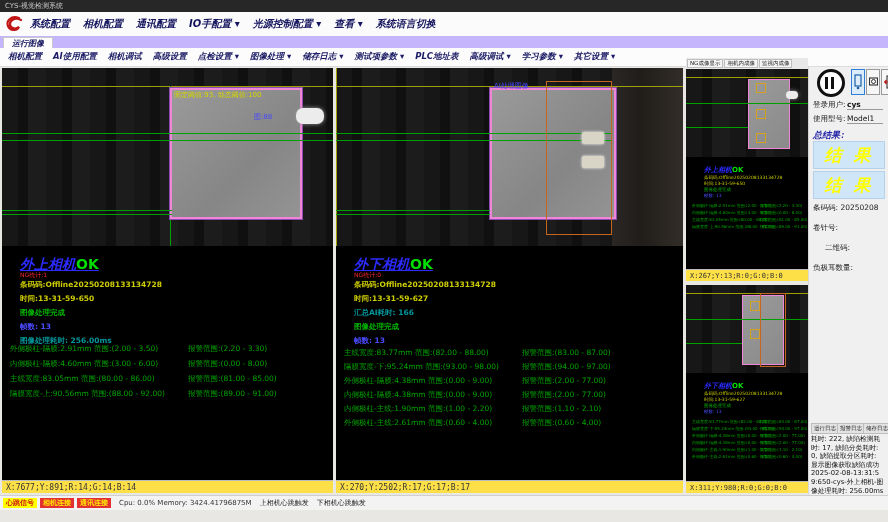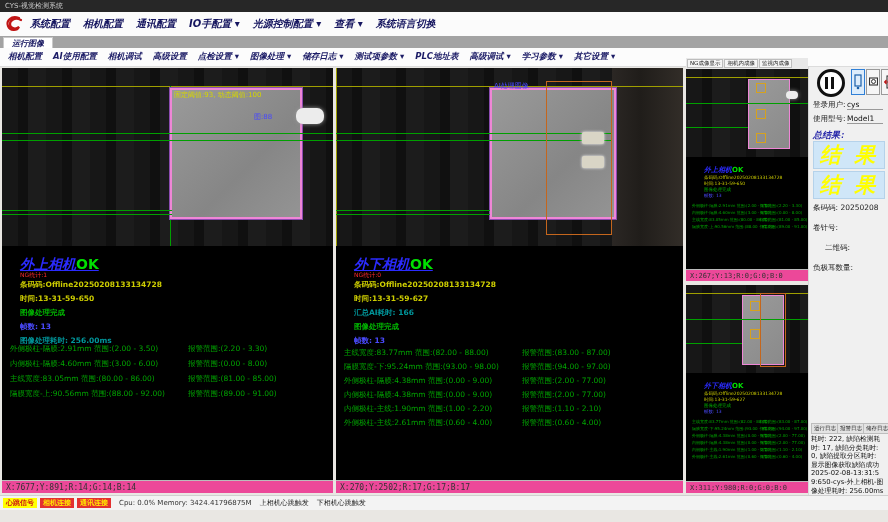--- a/index.html
+++ b/index.html
@@ -8,21 +8,21 @@
 
   
   .titlebar{left:0;top:0;width:888px;height:12px;background:#272727;color:#c8c8c8;font-size:7px;line-height:12px;padding-left:5px;box-sizing:border-box;}
 
   
   .menubar{left:0;top:12px;width:888px;height:24px;background:#fbfbfb;border-bottom:1px solid #e2e2e2;display:flex;align-items:center;}
   .logo{width:20px;height:20px;margin:0 6px 0 4px;}
   .menu-item{font-size:10px;font-weight:bold;font-style:italic;color:#15155f;margin-right:13px;white-space:nowrap;cursor:default;}
 
   
-  .tabstrip{left:0;top:36px;width:888px;height:12px;background:#a3a3a3;border-bottom:1px solid #d6d6d6;}
+  .tabstrip{left:0;top:36px;width:888px;height:12px;background:#c4b5fd;border-bottom:1px solid #d6d6d6;}
   .runtab{position:absolute;left:3px;top:1px;height:11px;padding:0 8px;background:#ffffff;border:1px solid #c9c9c9;border-bottom:none;font-size:8px;font-weight:bold;font-style:italic;color:#15155f;line-height:11px;}
 
   
   .toolbar{left:0;top:48px;width:888px;height:19px;background:#fcfcfc;border-bottom:1px solid #dcdcdc;display:flex;align-items:center;padding-left:8px;box-sizing:border-box;}
   .tool-item{font-size:8.5px;font-weight:bold;font-style:italic;color:#1c1c66;margin-right:11px;white-space:nowrap;}
 
   
   .panel{background:#000;}
   .img-area{position:absolute;left:0;top:0;height:178px;right:0;background:#131313;overflow:hidden;}
   .stripes{position:absolute;inset:0;background:repeating-linear-gradient(90deg,#171717 0 16px,#101010 16px 26px,#1c1c1c 26px 44px);}
@@ -37,41 +37,41 @@
   .metal-tab{position:absolute;background:#d9d5c6;border-radius:2px;box-shadow:0 0 3px #fff;}
 
   .cam-title{position:absolute;font-size:14px;font-weight:bold;font-style:italic;color:#2b2bff;text-decoration:underline;white-space:nowrap;}
   .cam-ok{color:#00e000;font-style:normal;text-decoration:none;display:inline;}
   .cam-ng{position:absolute;font-size:6px;color:#ff2a2a;white-space:nowrap;}
   .ln-yellow{position:absolute;font-size:7.5px;font-weight:bold;color:#cdcd00;white-space:nowrap;}
   .ln-green{position:absolute;font-size:7.5px;font-weight:bold;color:#00b400;white-space:nowrap;}
   .ln-blue{position:absolute;font-size:7.5px;font-weight:bold;color:#4b4bff;white-space:nowrap;}
   .ln-cyan{position:absolute;font-size:7.5px;font-weight:bold;color:#00979c;white-space:nowrap;}
   .meas{position:absolute;font-size:7.5px;color:#00a400;white-space:nowrap;}
-  .panel-status{position:absolute;left:0;right:0;bottom:0;height:13px;background:#ec4899;border-top:1px solid #bbb;font-family:"DejaVu Sans Mono","Liberation Mono",monospace;font-size:8px;color:#333;line-height:13px;padding-left:4px;box-sizing:border-box;}
+  .panel-status{position:absolute;left:0;right:0;bottom:0;height:13px;background:#fde047;border-top:1px solid #bbb;font-family:"DejaVu Sans Mono","Liberation Mono",monospace;font-size:8px;color:#333;line-height:13px;padding-left:4px;box-sizing:border-box;}
 
   
   .preview-tabs{left:686px;top:58px;width:122px;height:11px;background:#e8e8e8;display:flex;align-items:center;}
   .preview-tab{font-size:5.5px;color:#222;background:#f5f5f5;border:1px solid #bdbdbd;margin-left:1px;padding:0 2px;line-height:7px;white-space:nowrap;}
   .mini-img{position:absolute;left:0;right:0;top:0;height:88px;background:#121212;overflow:hidden;}
   .mini-cell{position:absolute;background:linear-gradient(135deg,#9a9a9a,#8a8a8a);border:1px solid #ef86d6;}
   .mini-sq{position:absolute;border:1px solid #d6a21e;width:8px;height:8px;}
   .mini-title{position:absolute;font-size:7px;font-weight:bold;font-style:italic;color:#2b2bff;white-space:nowrap;}
   .mini-ln{position:absolute;font-size:4.5px;white-space:nowrap;}
   .mini-meas{position:absolute;font-size:4px;color:#00a400;white-space:nowrap;}
 
   
   .control{left:808px;top:67px;width:80px;height:428px;background:#f0f0f0;border-left:1px solid #d8d8d8;}
   .pause-btn{position:absolute;left:8px;top:2px;width:22px;height:22px;border:3px solid #101010;border-radius:50%;background:#fff;}
   .pause-btn .bar{position:absolute;top:5px;width:3px;height:12px;background:#101010;}
   .sm-btn{position:absolute;top:2px;width:12px;height:24px;background:#f6f6f6;border:1px solid #9a9a9a;display:flex;align-items:center;justify-content:center;}
   .sm-btn.active{border:1px solid #2f7fd6;background:#dcecfb;}
   .ctl-label{position:absolute;font-size:7.5px;color:#222;white-space:nowrap;}
   .ctl-value{position:absolute;font-size:7.5px;color:#111;border-bottom:1px solid #9a9a9a;min-width:36px;white-space:nowrap;}
-  .result-box{position:absolute;left:4px;width:70px;height:26px;background:#cfe6f8;border:1px solid #b5d2ea;display:flex;align-items:center;justify-content:center;font-size:21px;font-weight:bold;font-style:italic;color:#ffff00;letter-spacing:3px;}
+  .result-box{position:absolute;left:4px;width:70px;height:26px;background:#cfe6f8;border:1px solid #b5d2ea;display:flex;align-items:center;justify-content:center;font-size:17px;font-weight:bold;font-style:italic;color:#ffff00;letter-spacing:3px;}
   .log-tab{position:absolute;top:0;height:9px;background:#e3e3e3;border:1px solid #bdbdbd;font-size:5.5px;line-height:8px;padding:0 2px;color:#222;white-space:nowrap;}
   .log-text{position:absolute;left:2px;top:12px;width:74px;font-size:6.8px;line-height:8.6px;color:#111;word-break:break-all;}
 
   
   .statusbar{left:0;top:495px;width:888px;height:14px;background:#f3f3f3;border-top:1px solid #cfcfcf;display:flex;align-items:center;font-size:7px;color:#333;}
   .badge{height:10px;line-height:10px;padding:0 3px;margin-left:3px;font-weight:bold;white-space:nowrap;}
   .badge.yellow{background:#ffff00;color:#cc1111;}
   .badge.red{background:#e33030;color:#ffe400;}
   .sb-text{margin-left:8px;white-space:nowrap;}
 </style>
@@ -281,21 +281,21 @@
         </svg>
     </div>
     <div class="sm-btn" style="left:72px;">
       <svg width="9" height="14" viewBox="0 0 9 14">
           <rect x="3" y="1" width="5" height="12" fill="none" stroke="#333" stroke-width="1.1"></rect>
           <path d="M5 7 L0.5 7 M2.5 5 L0.5 7 L2.5 9" stroke="#c01515" fill="none" stroke-width="1.1"></path>
         </svg>
     </div>
 
     <div class="ctl-label" style="left:4px;top:33px;">登录用户:</div>
-    <div class="ctl-value" style="left:38px;top:33px;">cys</div>
+    <div class="ctl-value" style="left:38px;top:33px;font-weight:bold;">cys</div>
     <div class="ctl-label" style="left:4px;top:47px;">使用型号:</div>
     <div class="ctl-value" style="left:38px;top:47px;">Model1</div>
     <div class="ctl-label" style="left:4px;top:62px;font-weight:bold;font-style:italic;color:#2424a8;font-size:9px;font-family:Liberation Mono, monospace;">总结果:</div>
     <div class="result-box" style="top:74px;">结 果</div>
     <div class="result-box" style="top:104px;">结 果</div>
     <div class="ctl-label" style="left:4px;top:136px;">条码码: 20250208</div>
     <div class="ctl-label" style="left:4px;top:156px;">卷针号:</div>
     <div class="ctl-label" style="left:4px;top:176px;margin-left:12px;">二维码:</div>
     <div class="ctl-label" style="left:4px;top:196px;">负极耳数量:</div>
 

